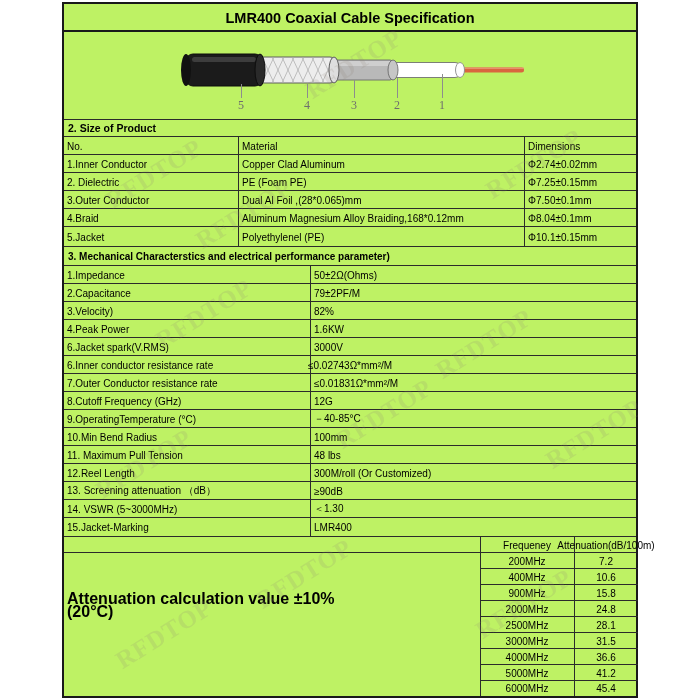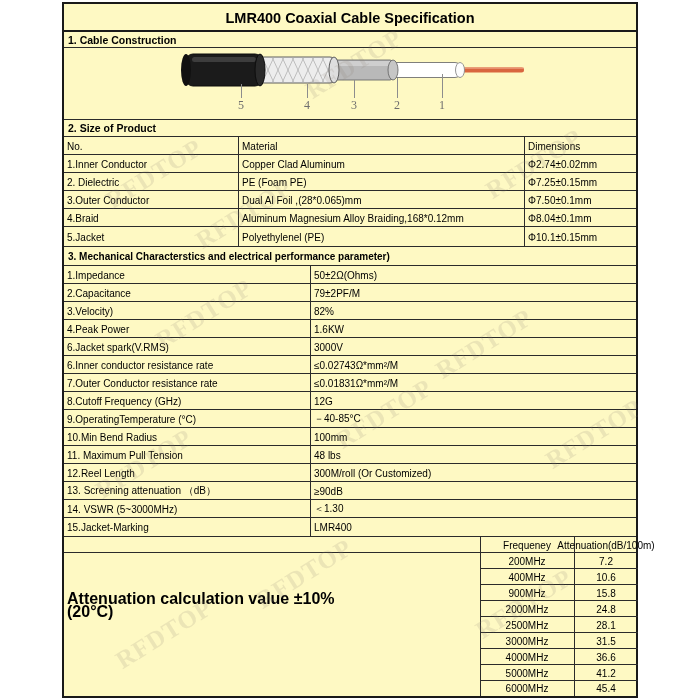--- a/index.html
+++ b/index.html
@@ -16,21 +16,21 @@
     position: relative;
   }
   #sheet {
     position: absolute;
     left: 62px;
     top: 2px;
     width: 576px;
     height: 696px;
     border: 2px solid #1a1a1a;
     box-sizing: border-box;
-    background: #fef9c3;
+    background: #bef264;
   }
   .watermark-layer {
     position: absolute;
     left: 0; top: 0;
     width: 700px; height: 700px;
     pointer-events: none;
     z-index: 5;
     overflow: hidden;
   }
   .wm {
@@ -133,21 +133,20 @@
     justify-content: center;
   }
 </style>
 </head>
 <body>
 
 <div id="sheet">
 
   <div class="doc-title">LMR400 Coaxial Cable Specification</div>
 
-  <div class="sec-head" style="top:28px; height:16px;">1. Cable Construction</div>
 
   <div id="diagram">
     <svg width="572" height="70" viewBox="0 0 572 70">
 
       <rect x="393" y="19.5" width="67" height="5" rx="2.5" fill="#d9663f"></rect>
       <rect x="393" y="19.5" width="67" height="1.6" rx="0.8" fill="#e8906e"></rect>
 
       <rect x="325" y="14.5" width="72" height="15" rx="6" fill="#ffffff" stroke="#707070" stroke-width="0.9"></rect>
       <ellipse cx="396" cy="22" rx="4.5" ry="7.5" fill="#fdfdfd" stroke="#8a8a8a" stroke-width="0.9"></ellipse>
 
@@ -250,21 +249,21 @@
     <div class="band" style="top:316px; height:18px;"></div>
     <div class="row-label" style="left:0; top:316px; width:246px; height:18px;">4.Peak Power</div>
     <div class="row-val" style="left:246px; top:316px; width:328px; height:18px;">1.6KW</div>
 
     <div class="band" style="top:334px; height:18px;"></div>
     <div class="row-label" style="left:0; top:334px; width:246px; height:18px;">6.Jacket spark(V.RMS)</div>
     <div class="row-val" style="left:246px; top:334px; width:328px; height:18px;">3000V</div>
 
     <div class="band" style="top:352px; height:18px;"></div>
     <div class="row-label" style="left:0; top:352px; width:246px; height:18px;">6.Inner conductor resistance rate</div>
-    <div class="row-val" style="left:246px; top:352px; width:328px; height:18px;">≤0.02743Ω*mm²/M</div>
+    <div class="row-val" style="left:240px; top:352px; width:328px; height:18px;">≤0.02743Ω*mm²/M</div>
 
     <div class="band" style="top:370px; height:18px;"></div>
     <div class="row-label" style="left:0; top:370px; width:246px; height:18px;">7.Outer Conductor resistance rate</div>
     <div class="row-val" style="left:246px; top:370px; width:328px; height:18px;">≤0.01831Ω*mm²/M</div>
 
     <div class="band" style="top:388px; height:18px;"></div>
     <div class="row-label" style="left:0; top:388px; width:246px; height:18px;">8.Cutoff Frequency (GHz)</div>
     <div class="row-val" style="left:246px; top:388px; width:328px; height:18px;">12G</div>
 
     <div class="band" style="top:406px; height:18px;"></div>

